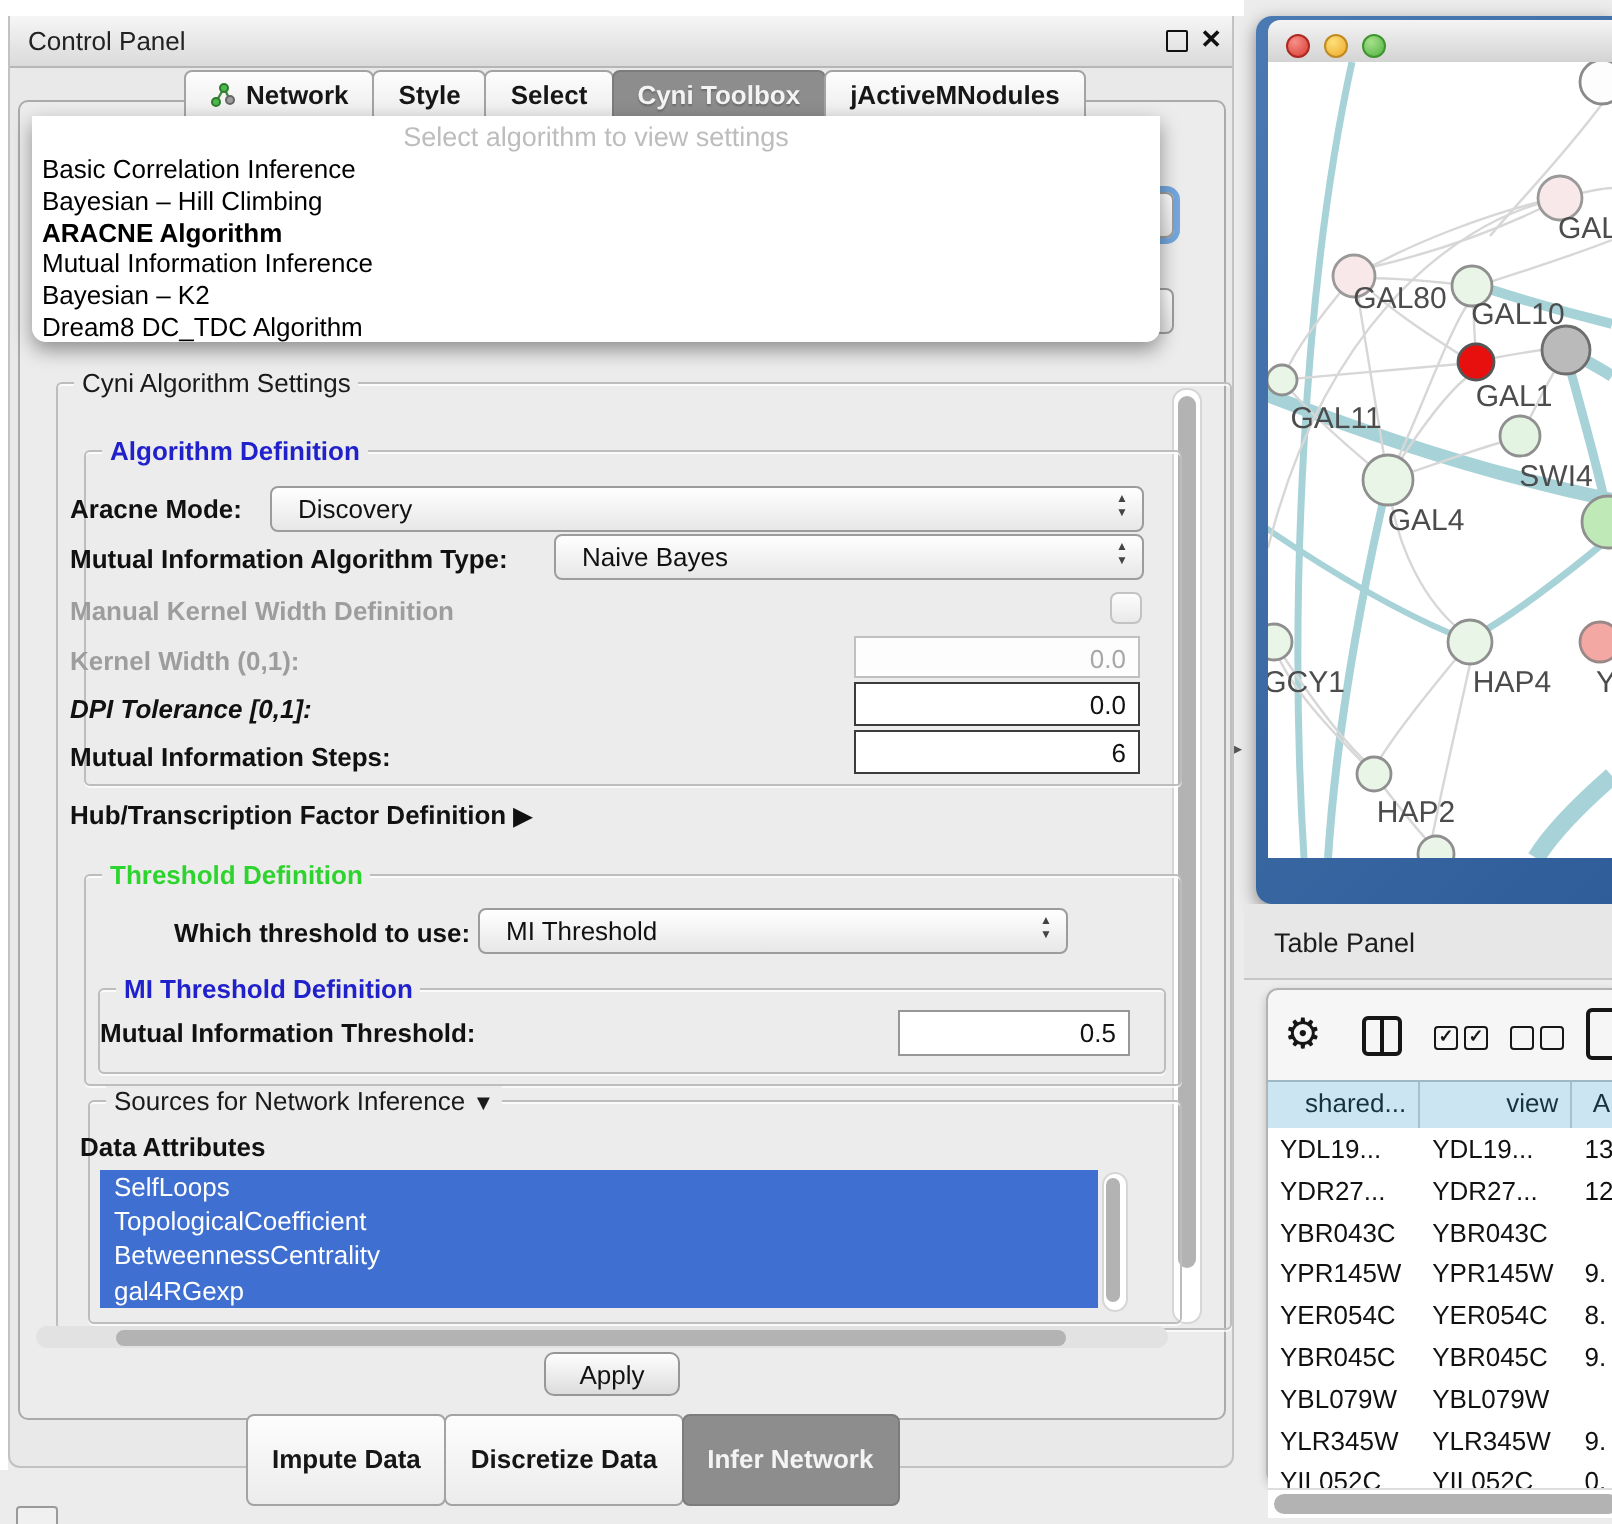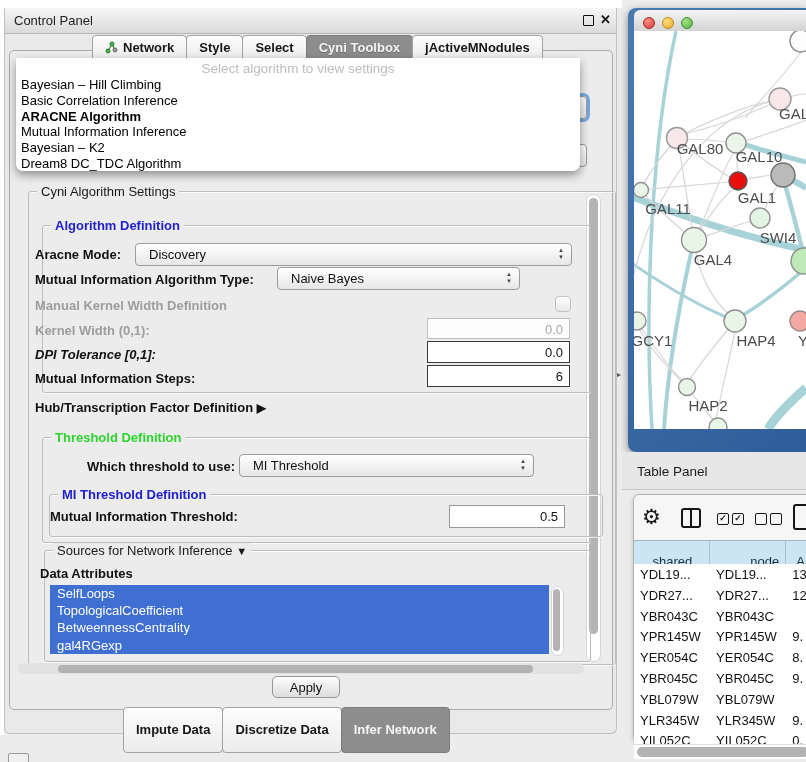--- a/index.html
+++ b/index.html
@@ -103,21 +103,21 @@
   .tp-body{left:633px;top:494px;width:180px;height:248px;background:#f6f6f6;
     border:1px solid #b3b3b3;border-radius:6px;box-sizing:border-box;box-shadow:0 2px 5px rgba(0,0,0,.2);}
   .gear-icon{font-size:21px;color:#161616;}
   .cols-icon{width:20px;height:20px;border:2.4px solid #161616;border-radius:3px;box-sizing:border-box;}
   .cols-icon div{width:2.4px;height:100%;background:#161616;margin:0 auto;}
   .cb{width:10px;height:10px;border:1.8px solid #161616;border-radius:2px;font-size:9px;
     line-height:9px;text-align:center;color:#161616;font-weight:bold;box-sizing:content-box;}
   .page-icon{width:22px;height:26px;border:2.4px solid #161616;border-radius:3px;box-sizing:border-box;background:#f6f6f6;}
   .tbl-head{display:flex;height:23px;border-top:1px solid #9db9c6;border-bottom:1px solid #9db9c6;}
   .th{box-sizing:border-box;background:#cbe6f2;border-right:1px solid #a5c1cd;font-size:13px;
-    color:#16323e;padding:13px 6px 0 6px;text-align:right;overflow:hidden;white-space:nowrap;}
+    color:#16323e;padding:3px 6px 0 6px;text-align:right;overflow:hidden;white-space:nowrap;}
   .trow{display:flex;height:20.8px;background:#fff;}
   .td{box-sizing:border-box;font-size:13px;color:#111;padding:3px 2px 0 6px;overflow:hidden;white-space:nowrap;}
   .c0{width:77px;}.c1{width:77px;}.c2{width:26px;}
   .rows-clip{overflow:hidden;background:#fff;}
   .tp-hscroll{background:#fff;border-top:1px solid #ddd;}
 
   .mini-btn{left:8px;top:753px;width:19px;height:12px;border:1px solid #9a9a9a;border-radius:2px;background:#f0f0f0;}
 </style>
 </head>
 <body>
@@ -171,22 +171,22 @@
       <span>gal-filtered sif default node</span>
       <span class="spin">
           <span>▲</span>
           <span>▼</span>
         </span>
     </div>
 
     <div class="abs algo-popup">
       <div class="popup-prompt">Select algorithm to view settings</div>
       <div id="popup-items">
+          <div class="popup-item">Basic Correlation Inference</div>
           <div class="popup-item">Bayesian – Hill Climbing</div>
-          <div class="popup-item">Basic Correlation Inference</div>
           <div class="popup-item selected">ARACNE Algorithm</div>
           <div class="popup-item">Mutual Information Inference</div>
           <div class="popup-item">Bayesian – K2</div>
           <div class="popup-item">Dream8 DC_TDC Algorithm</div>
         </div>
     </div>
 
     <div class="abs group" style="left:6px;top:140px;width:586px;height:472px;">
       <div class="group-title t-plain">Cyni Algorithm Settings</div>
     </div>
@@ -202,21 +202,21 @@
     <div class="abs lbl" style="left:25px;top:196px;">Aracne Mode:</div>
     <div class="abs combo" style="left:125px;top:192px;width:437px;">
       <span>Discovery</span>
       <span class="spin">
           <span>▲</span>
           <span>▼</span>
         </span>
     </div>
 
     <div class="abs lbl" style="left:25px;top:221px;">Mutual Information Algorithm Type:</div>
-    <div class="abs combo" style="left:267px;top:216px;width:243px;">
+    <div class="abs combo" style="left:267px;top:216px;width:295px;">
       <span>Naive Bayes</span>
       <span class="spin">
           <span>▲</span>
           <span>▼</span>
         </span>
     </div>
 
     <div class="abs lbl-dis" style="left:25px;top:247px;">Manual Kernel Width Definition</div>
     <div class="abs checkbox" style="left:545px;top:245px;"></div>
 
@@ -239,21 +239,21 @@
     </div>
     <div class="abs lbl" style="left:77px;top:408px;">Which threshold to use:</div>
     <div class="abs combo" style="left:229px;top:403px;width:295px;">
       <span>MI Threshold</span>
       <span class="spin">
           <span>▲</span>
           <span>▼</span>
         </span>
     </div>
 
-    <div class="abs group" style="left:27px;top:443px;width:532px;height:41px;padding-left:20px;">
+    <div class="abs group" style="left:27px;top:443px;width:532px;height:41px;">
       <div class="group-title t-blue">MI Threshold Definition</div>
     </div>
     <div class="abs lbl" style="left:40px;top:458px;">Mutual Information Threshold:</div>
     <div class="abs field f-norm" style="left:439px;top:454px;width:116px;height:23px;">0.5</div>
 
     <div class="abs group" style="left:22px;top:499px;width:545px;height:110px;">
       <div class="group-title t-plain">
         <span>Sources for Network Inference</span>
         <span style="font-size:11px;">▼</span>
       </div>
@@ -382,21 +382,21 @@
     <span class="cb">✓</span>
   </div>
   <div class="abs" style="left:121px;top:18px;display:flex;gap:3px;">
     <span class="cb"></span>
     <span class="cb"></span>
   </div>
   <div class="abs page-icon" style="left:159px;top:9px;"></div>
 
   <div class="abs tbl-head" style="left:0;top:45px;width:178px;" id="tbl-head">
       <div class="th c0">shared...</div>
-      <div class="th c1">node</div>
+      <div class="th c1">view</div>
       <div class="th c2">A</div>
     </div>
   <div class="abs rows-clip" style="left:0;top:69px;width:178px;height:180px;" id="tbl-rows">
       <div class="trow">
         <div class="td c0">YDL19...</div>
         <div class="td c1">YDL19...</div>
         <div class="td c2">13</div>
       </div>
       <div class="trow">
         <div class="td c0">YDR27...</div>

